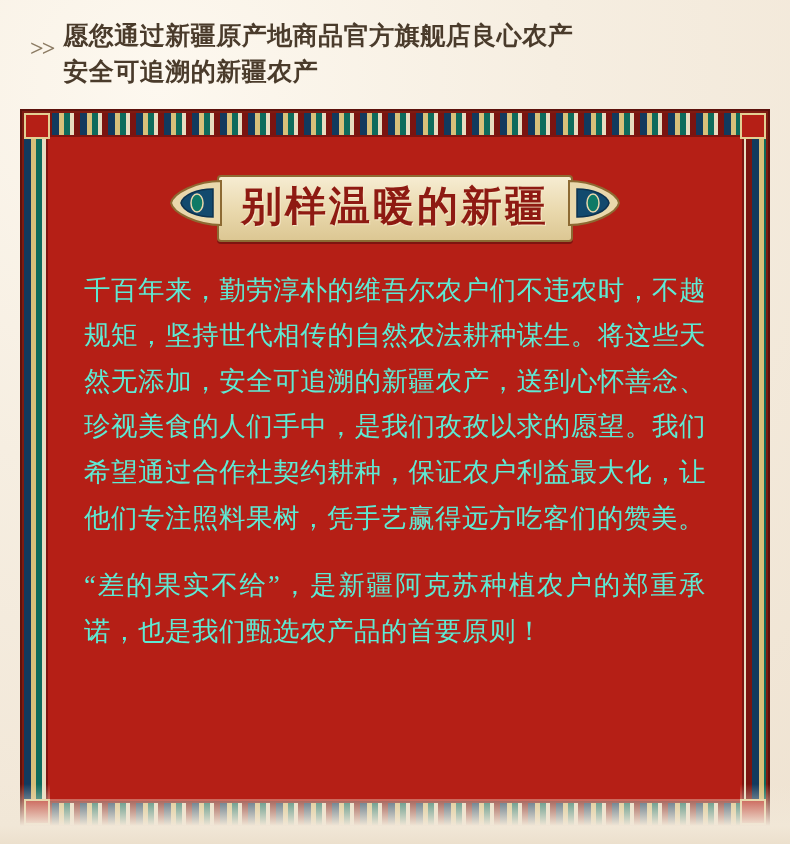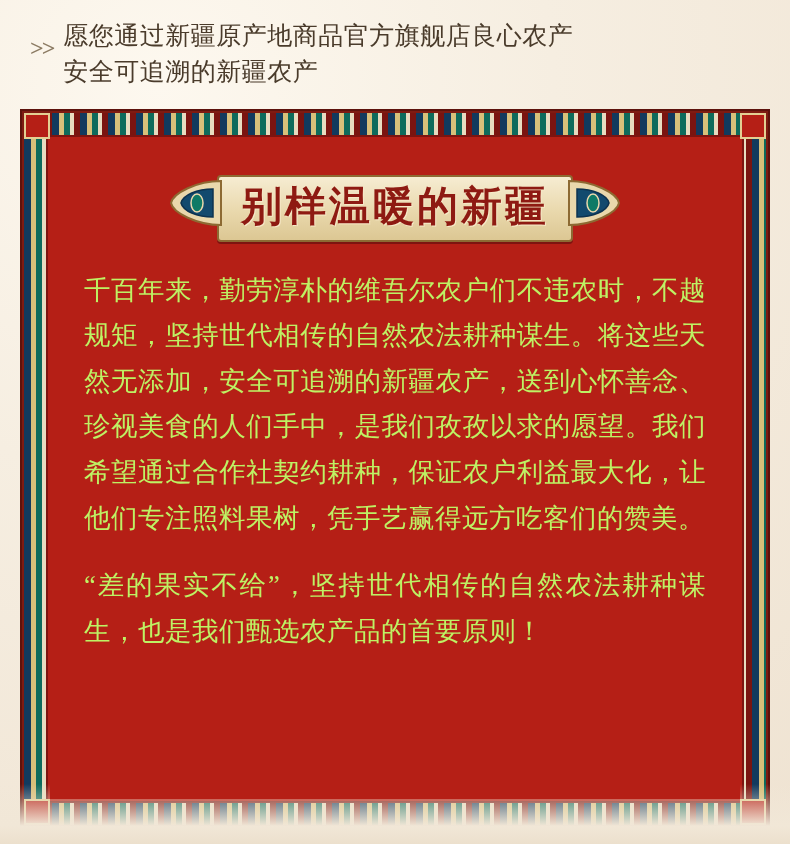--- a/index.html
+++ b/index.html
@@ -48,20 +48,21 @@
     font-family: "Liberation Serif", serif;
     flex: 0 0 auto;
   }
   .header-text {
     font-family: "Liberation Serif", serif;
     font-size: 25px;
     line-height: 1.45;
     color: #4a3b2b;
     letter-spacing: 0.5px;
     padding-top: 4px;
+    font-weight: bold;
   }
   .header-text div { white-space: nowrap; }
 
   
   .card-wrap {
     margin: 18px 20px 0 20px;
     height: 720px;
     position: relative;
     box-sizing: border-box;
   }
@@ -158,21 +159,21 @@
     letter-spacing: 3px;
     white-space: nowrap;
     text-shadow: 1px 1px 0 #f7e9c8;
   }
 
   
   .body-para {
     font-family: "Liberation Serif", serif;
     font-size: 26.5px;
     line-height: 1.72;
-    color: #bef264;
+    color: #5eead4;
     text-align: justify;
     text-justify: inter-ideograph;
     letter-spacing: 0.5px;
     margin: 0 0 22px 0;
   }
   .body-para:last-child { margin-bottom: 0; }
 
   
   .bottom-fade {
     position: absolute;
@@ -223,19 +224,19 @@
         <div class="wing">
           <svg width="56" height="56" viewBox="0 0 56 56" aria-hidden="true">
             <path d="M2 6 C26 6 50 18 52 28 C50 38 26 50 2 50 Z" fill="#e9d8ac" stroke="#8d6a33" stroke-width="2"></path>
             <path d="M10 14 C26 14 40 20 42 28 C40 36 26 42 10 42 Z" fill="#124a6e" stroke="#0d3350" stroke-width="1.5"></path>
             <ellipse cx="26" cy="28" rx="6" ry="9" fill="#0e7a66" stroke="#e9d8ac" stroke-width="1.5"></ellipse>
           </svg>
         </div>
       </div>
 
       <p class="body-para">千百年来，勤劳淳朴的维吾尔农户们不违农时，不越规矩，坚持世代相传的自然农法耕种谋生。将这些天然无添加，安全可追溯的新疆农产，送到心怀善念、珍视美食的人们手中，是我们孜孜以求的愿望。我们希望通过合作社契约耕种，保证农户利益最大化，让他们专注照料果树，凭手艺赢得远方吃客们的赞美。</p>
-      <p class="body-para">“差的果实不给”，坚持世代相传的自然农法耕种谋生，也是我们甄选农产品的首要原则！</p>
+      <p class="body-para">“差的果实不给”，是新疆阿克苏种植农户的郑重承诺，也是我们甄选农产品的首要原则！</p>
 
     </div>
   </div>
 
   <div class="bottom-fade"></div>
 </div>
 
 </body></html>

